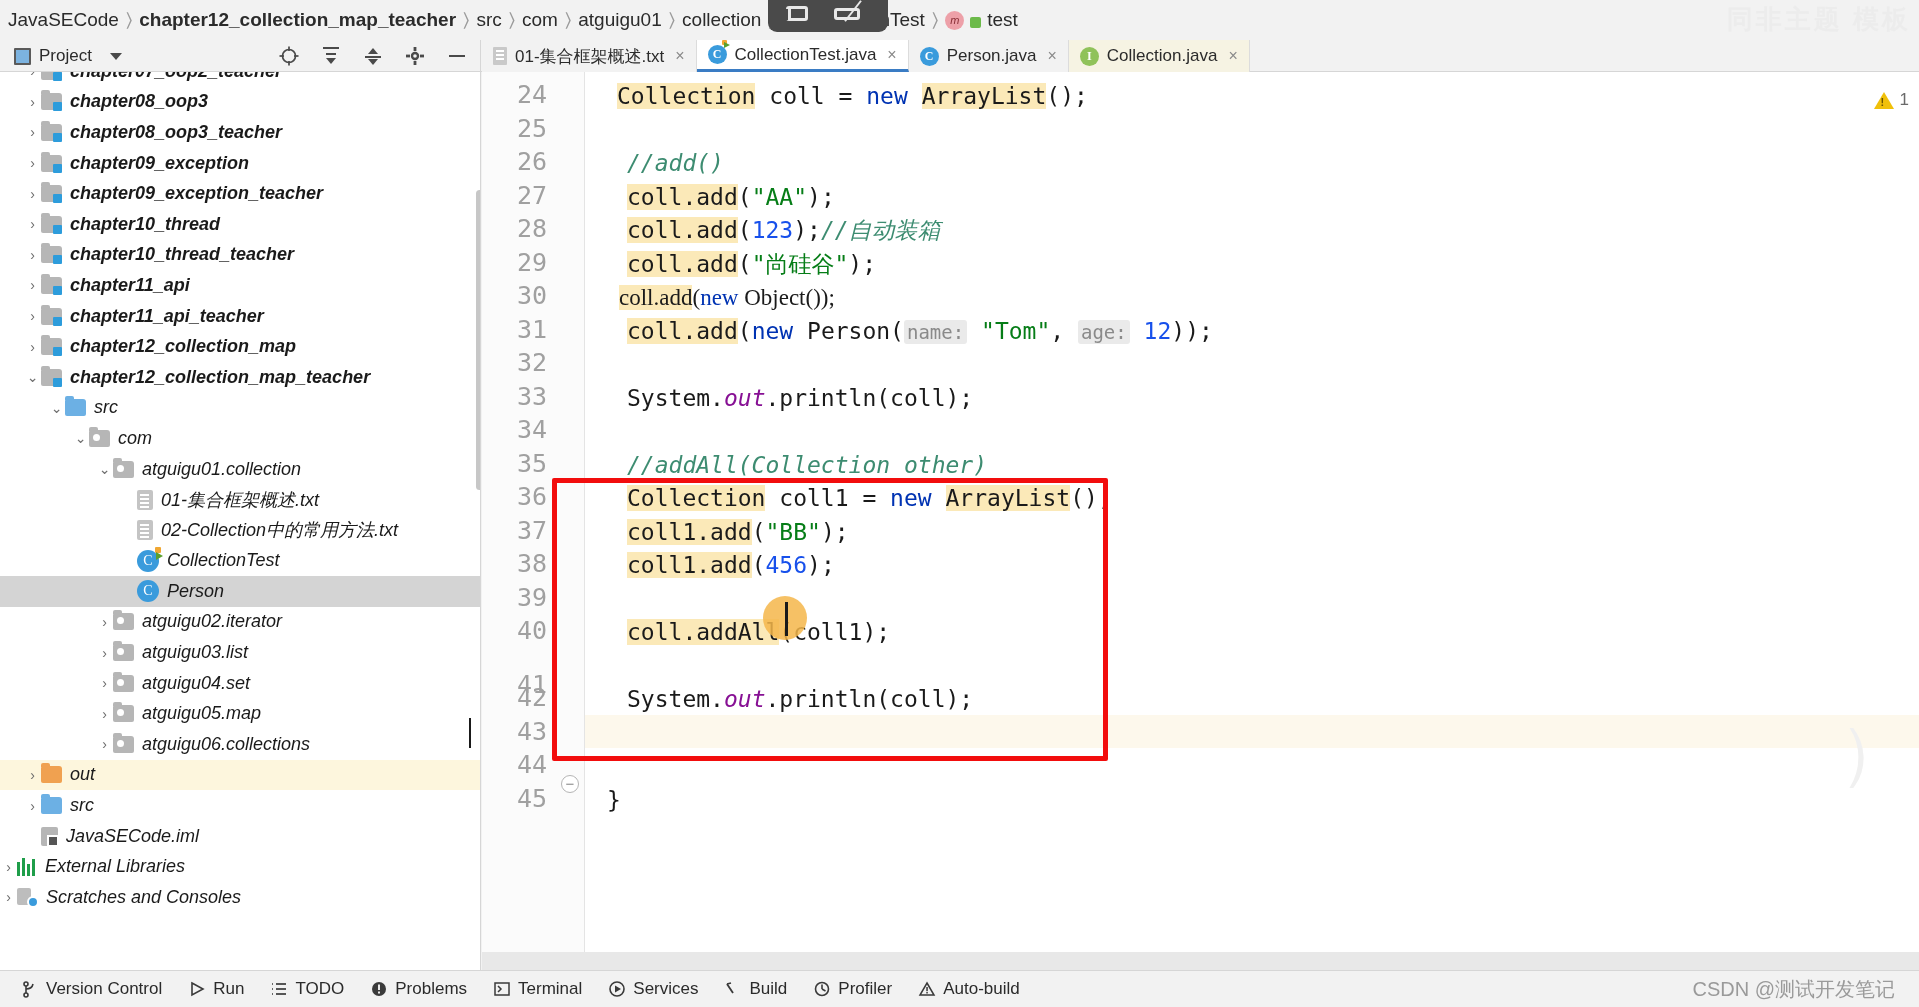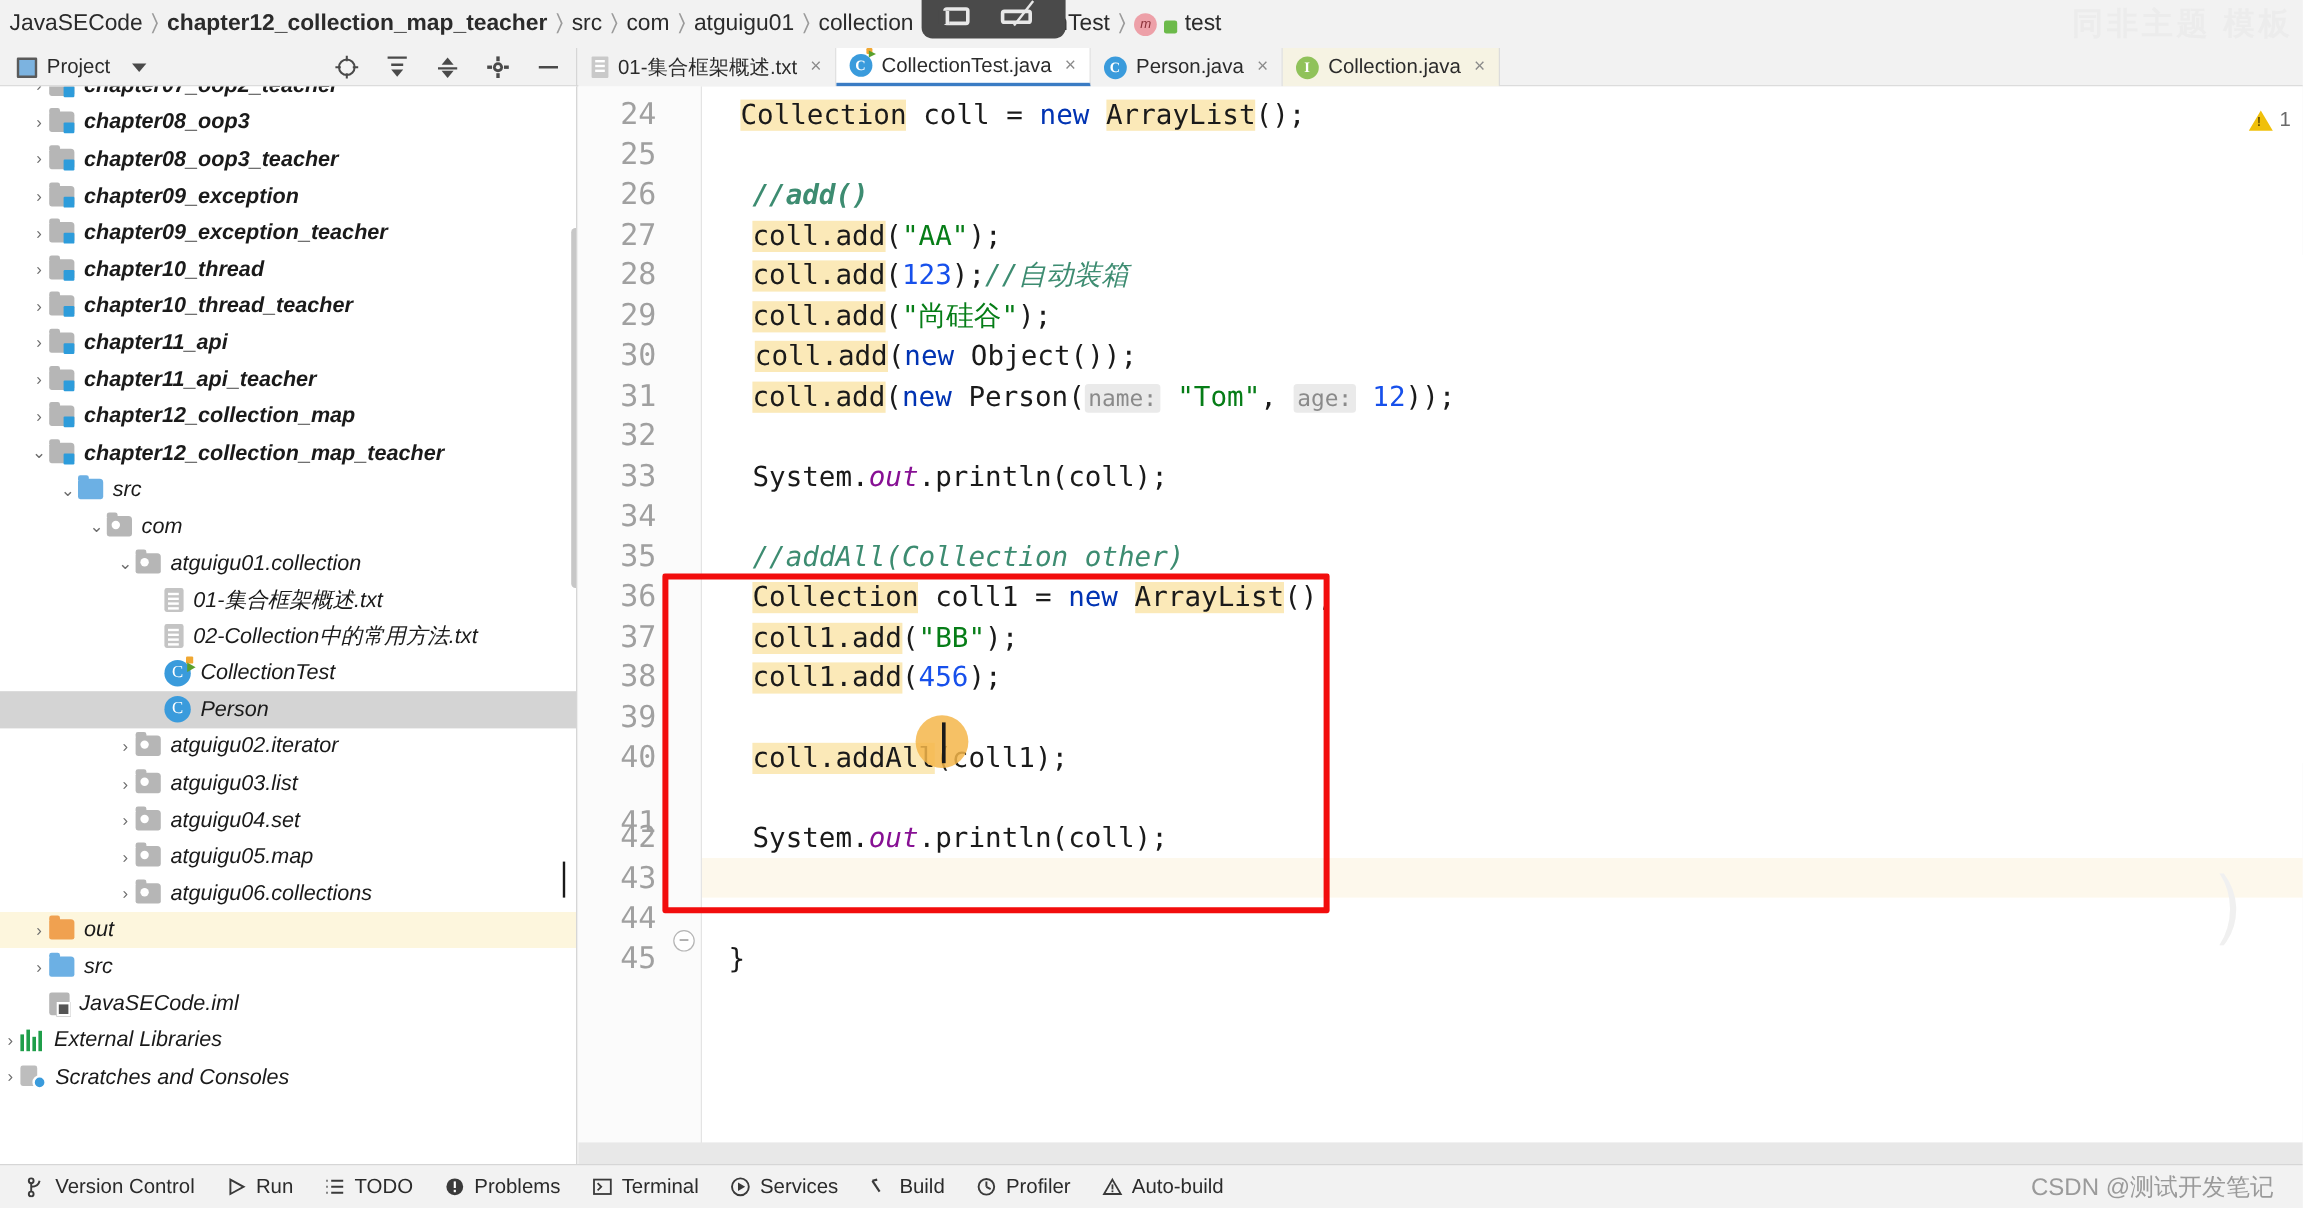--- a/index.html
+++ b/index.html
@@ -560,25 +560,25 @@
         </div>
     </div>
     <div class="foldbar">
       <div class="fold-minus" style="left:4px; top:703px;">−</div>
     </div>
     <div class="code-area">
       <div class="caretline" id="caretline" style="top: 642.5px;"></div>
       <div id="code-lines">
           <div class="cl" style="top: 8px; left: 32px;"><span class="hl-occ">Collection</span> coll = <span class="kw">new</span> <span class="hl-occ">ArrayList</span>();</div>
           <div class="cl" style="top: 41.5px; left: 42px;"></div>
-          <div class="cl" style="top: 75px; left: 42px; font-weight: bold;"><span class="cmt">//add()</span></div>
+          <div class="cl" style="top: 75px; left: 42px;"><span class="cmt">//add()</span></div>
           <div class="cl" style="top: 108.5px; left: 42px;"><span class="hl-occ">coll.add</span>(<span class="str">"AA"</span>);</div>
           <div class="cl" style="top: 142px; left: 42px;"><span class="hl-occ">coll.add</span>(<span class="num">123</span>);<span class="cmt">//自动装箱</span></div>
           <div class="cl" style="top: 175.5px; left: 42px;"><span class="hl-occ">coll.add</span>(<span class="str">"尚硅谷"</span>);</div>
-          <div class="cl" style="top: 209px; left: 44px;"><span class="hl-occ">coll.add</span>(<span class="kw">new</span> Object());</div>
+          <div class="cl" style="top: 209px; left: 34px; font-family: Liberation Serif, serif;"><span class="hl-occ">coll.add</span>(<span class="kw">new</span> Object());</div>
           <div class="cl" style="top: 242.5px; left: 42px;"><span class="hl-occ">coll.add</span>(<span class="kw">new</span> Person(<span class="hint">name:</span> <span class="str">"Tom"</span>, <span class="hint">age:</span> <span class="num">12</span>));</div>
           <div class="cl" style="top: 276px; left: 42px;"></div>
           <div class="cl" style="top: 309.5px; left: 42px;">System.<span class="fld">out</span>.println(coll);</div>
           <div class="cl" style="top: 343px; left: 42px;"></div>
           <div class="cl" style="top: 376.5px; left: 42px;"><span class="cmt">//addAll(Collection other)</span></div>
           <div class="cl" style="top: 410px; left: 42px;"><span class="hl-occ">Collection</span> coll1 = <span class="kw">new</span> <span class="hl-occ">ArrayList</span>();</div>
           <div class="cl" style="top: 443.5px; left: 42px;"><span class="hl-occ">coll1.add</span>(<span class="str">"BB"</span>);</div>
           <div class="cl" style="top: 477px; left: 42px;"><span class="hl-occ">coll1.add</span>(<span class="num">456</span>);</div>
           <div class="cl" style="top: 510.5px; left: 42px;"></div>
           <div class="cl" style="top: 544px; left: 42px;"><span class="hl-occ">coll.addAll</span>(coll1);</div>

